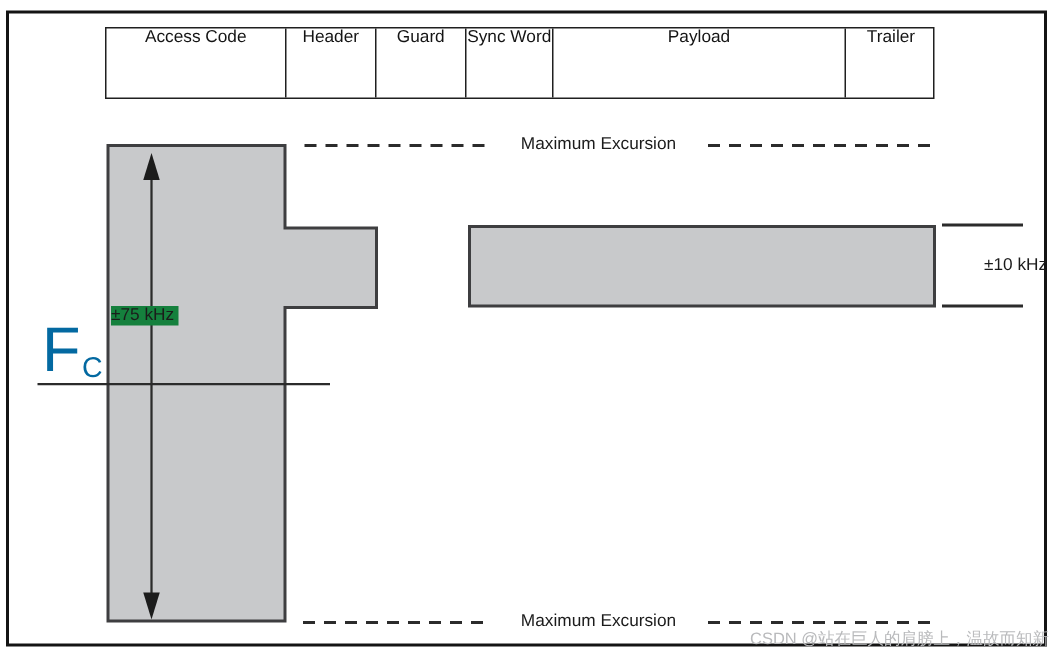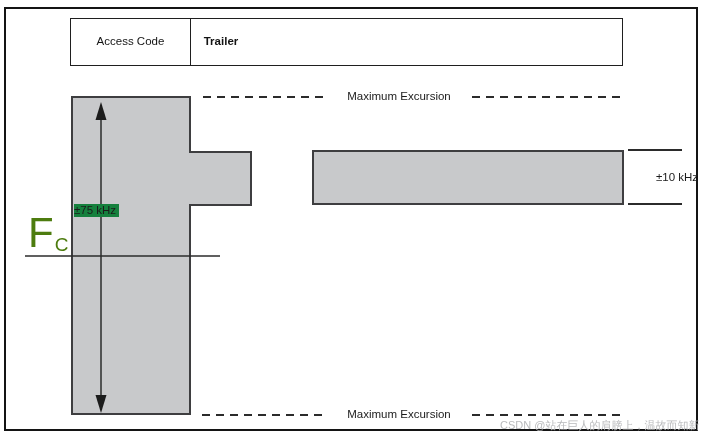--- a/index.html
+++ b/index.html
@@ -11,57 +11,69 @@
     position:absolute; left:4px; top:7px; width:694px; height:424px;
     border:2px solid #141414; box-sizing:border-box;
   }
   
   .packet-table {
     position:absolute; left:70px; top:18px; width:553px; height:48px;
     display:flex; border:1px solid #1f1f1f; box-sizing:border-box; background:#ffffff;
   }
   .cell {
     border-right:1px solid #1f1f1f; box-sizing:border-box;
-    display:flex; align-items:center; justify-content:center;
+    display:flex; justify-content:center;
     text-align:center; font-size:11.5px; color:#141414; line-height:1.2;
   }
   .cell:last-child { border-right:none; }
   .c1{flex:0 0 120px;} .c2{flex:0 0 60px;} .c3{flex:0 0 60px;}
-  .c4{flex:0 0 58px;} .c5{flex:0 0 195px;} .c6{flex:0 0 60px;font-weight:bold;}
+  .c4{flex:0 0 58px;} .c5{flex:0 0 195px;} .c6{flex:0 0 60px;}
 
   svg.diagram { position:absolute; left:0; top:0; }
   .shape { fill:#c8c9cb; stroke:#3e3e40; stroke-width:2; }
   .dash  { stroke:#2b2b2b; stroke-width:2; stroke-dasharray:8 6; }
   .mid   { stroke:#2b2b2b; stroke-width:2; }
   .thin  { stroke:#2b2b2b; stroke-width:1.5; }
   .head  { fill:#1c1c1c; stroke:none; }
 
   .lbl { position:absolute; font-size:11.5px; color:#1b1b1b; white-space:nowrap; }
   .me-top    { left:329px; top:90px;  width:140px; text-align:center; }
   .me-bottom { left:329px; top:408px; width:140px; text-align:center; }
   .dev75 { left:74px;  top:204px; background:#15803d; padding:0 3px 1px 0; }
   .dev10 { left:656px; top:171px; }
-  .fc-label { position:absolute; left:28px; top:212px; line-height:1; color:#4d7c0f; }
+  .fc-label { position:absolute; left:28px; top:212px; line-height:1; color:#0369a1; }
   .fc-f   { font-size:42px; }
   .fc-sub { font-size:19px; position:relative; top:4px; left:1px; }
   .watermark {
     position:absolute; left:500px; top:418px; width:196px;
     font-size:11px; color:#b9babc; text-align:left; white-space:nowrap;
   }
 </style>
 </head>
 <body>
 
 <div class="page">
 
   <div class="frame"></div>
 
   <div class="packet-table">
     <div class="cell c1">
       <span>Access Code</span>
+    </div>
+    <div class="cell c2">
+      <span>Header</span>
+    </div>
+    <div class="cell c3">
+      <span>Guard</span>
+    </div>
+    <div class="cell c4">
+      <span>Sync Word</span>
+    </div>
+    <div class="cell c5">
+      <span>Payload</span>
     </div>
     <div class="cell c6">
       <span>Trailer</span>
     </div>
   </div>
 
   <svg class="diagram" width="706" height="437" viewBox="0 0 706 437">
 
     <polygon class="shape" points="72,97 190,97 190,152 251,152 251,205 190,205 190,414 72,414"></polygon>
 

